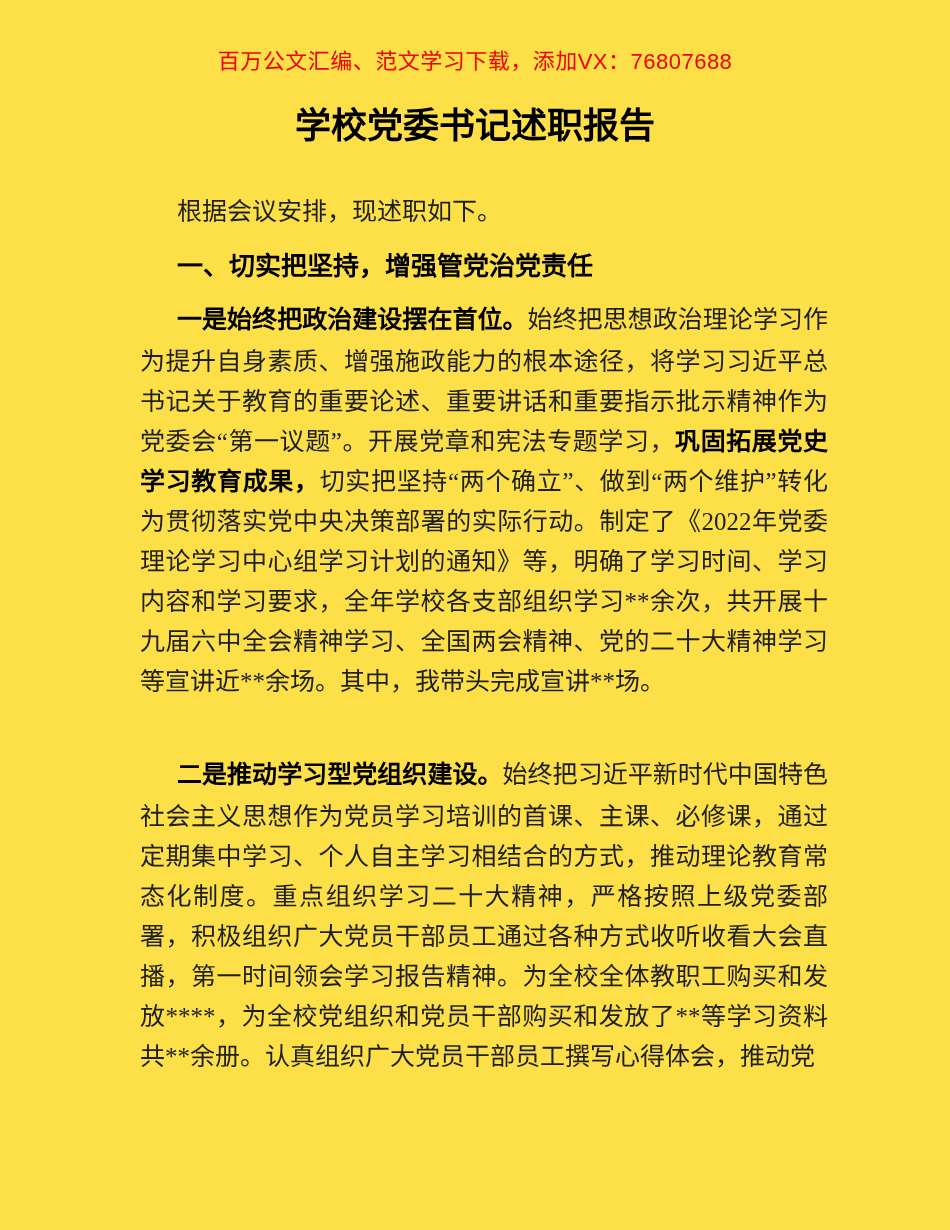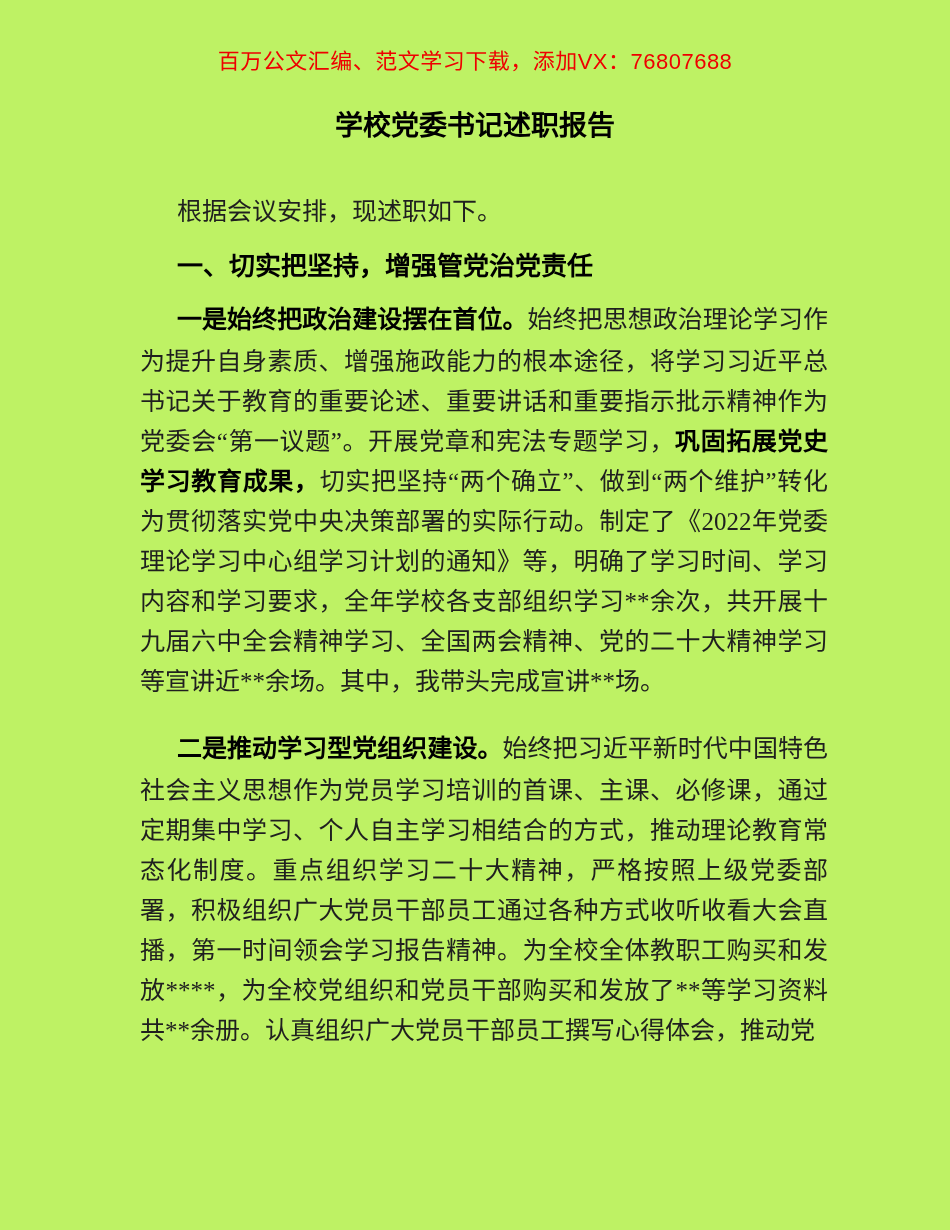--- a/index.html
+++ b/index.html
@@ -10,37 +10,37 @@
   body {
     width: 950px;
     height: 1230px;
     overflow: hidden;
     font-family: "Liberation Serif", "DejaVu Serif", serif;
     color: #1f1f1f;
   }
   .page {
     width: 950px;
     height: 1230px;
-    background: #bef264;
+    background: #fde047;
     box-sizing: border-box;
     padding-top: 46px;
   }
   .notice {
     text-align: center;
     font-family: "Liberation Sans", "DejaVu Sans", sans-serif;
     font-size: 22px;
     line-height: 32px;
     letter-spacing: 0.5px;
   }
   .doc-title {
     margin-top: 22px;
     text-align: center;
     font-family: "Liberation Serif", "DejaVu Serif", serif;
     font-weight: bold;
-    font-size: 28px;
+    font-size: 36px;
     line-height: 52px;
     color: #000000;
   }
   .content {
     margin-left: 140px;
     width: 688px;
   }
   .body-text {
     font-size: 25px;
     line-height: 40px;
@@ -58,21 +58,21 @@
     font-size: 26px;
     line-height: 42px;
     color: #000000;
     text-indent: 37px;
     margin-bottom: 0;
   }
   .paragraphs .para:first-child {
     margin-top: 13px;
   }
   .para + .para {
-    margin-top: 27px;
+    margin-top: 53px;
   }
   .run {
     font-weight: normal;
   }
   .run-lead {
     font-family: Liberation Mono, monospace;
     font-weight: bold;
     color: #000000;
   }
   .run-inline-emphasis {

